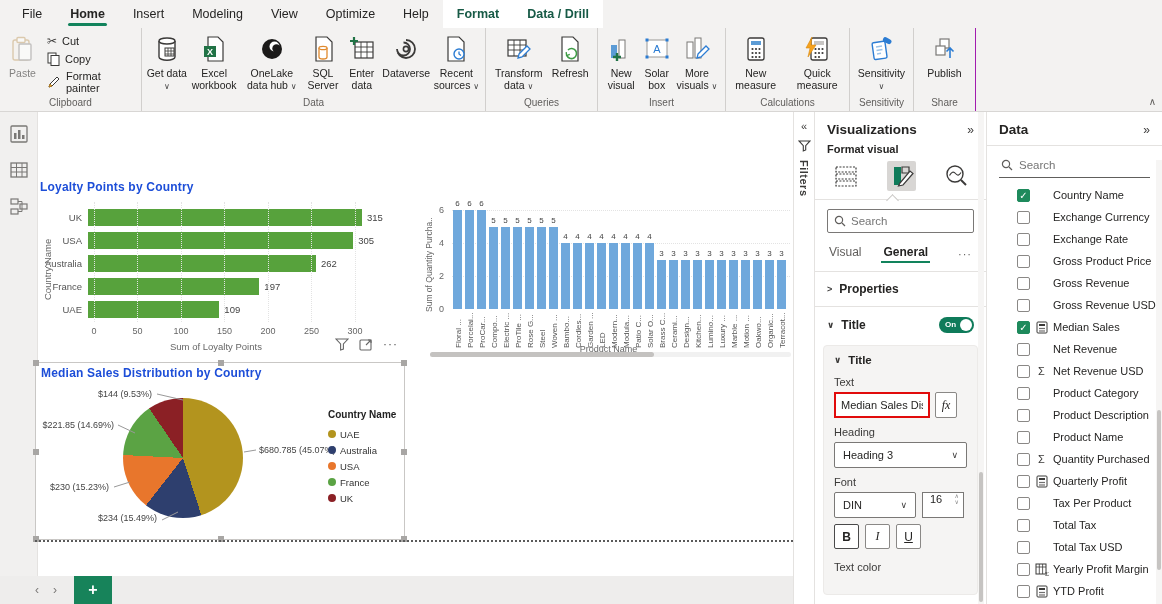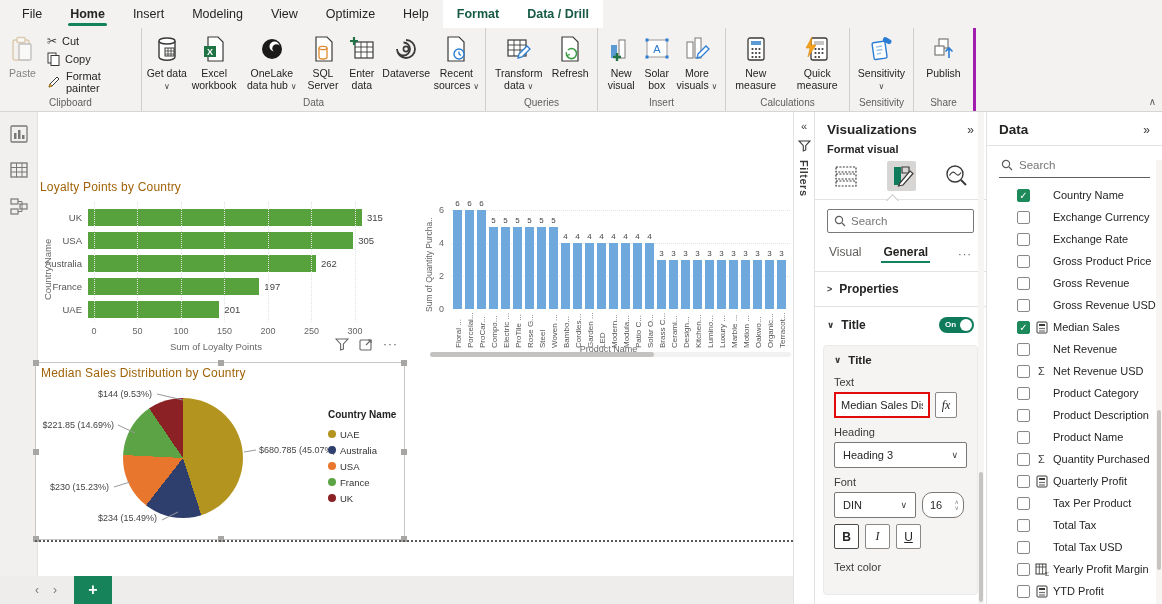--- a/index.html
+++ b/index.html
@@ -27,21 +27,21 @@
   .sbtn { display:flex; align-items:center; gap:5px; font-size:11px; color:#252423; cursor:pointer; }
   .paste-btn { opacity:.55; }
   #ribbon-collapse { right:6px; top:96px; font-size:10px; color:#605e5c; cursor:pointer; }
 
   
   #left-nav { left:0; top:112px; width:38px; height:464px; background:#f1f0ef; border-right:1px solid #e4e2e0; display:flex; flex-direction:column; align-items:center; padding-top:12px; gap:16px; }
   .navicon { width:20px; height:20px; cursor:pointer; }
 
   
   #canvas { left:38px; top:112px; width:755px; height:464px; background:#fff; }
-  .vtitle { font-size:12px; font-weight:400; color:#a16207; letter-spacing:.2px; }
+  .vtitle { font-size:12px; font-weight:700; color:#1d4ed8; letter-spacing:.2px; }
 
   
   #loyalty { left:2px; top:68px; width:360px; height:185px; }
   .lrow { position:absolute; height:23px; display:flex; align-items:center; }
   .lcat { width:48px; text-align:right; padding-right:6px; font-size:9.5px; color:#555; }
   .lbar { height:17px; }
   .lval { font-size:9.5px; color:#444; margin-left:5px; }
   .ltick { position:absolute; font-size:9px; color:#666; transform:translateX(-50%); }
   .lgrid { position:absolute; width:0; border-left:1px dotted #e3e3e3; }
   #loyalty-xlabel { position:absolute; font-size:9.5px; color:#666; }
@@ -105,21 +105,21 @@
   .card-sec { display:flex; align-items:center; gap:7px; font-size:11.5px; font-weight:700; color:#252423; margin-bottom:10px; }
   .fld-label { font-size:11px; color:#3b3a39; margin:8px 0 4px 0; }
   #text-row { display:flex; align-items:center; gap:5px; }
   #text-input-wrap { border:2px solid #e10b0b; background:#fff; }
   #text-input-wrap input { width:92px; height:22px; border:1px solid #b5b3b1; border:none; outline:none; padding:0 5px; font-size:11px; font-family:inherit; color:#252423; background:#fff; }
   #fx-btn { width:22px; height:26px; border:1px solid #8a8886; border-radius:2px; background:#fff; font-family:"Liberation Serif",serif; font-style:italic; font-size:12px; display:flex; align-items:center; justify-content:center; cursor:pointer; }
   .selectbox { height:26px; border:1px solid #7a7876; border-radius:2px; background:#fff; display:flex; align-items:center; padding:0 8px; font-size:11px; color:#252423; cursor:pointer; }
   .selectbox .sel-car { margin-left:auto; font-size:9px; color:#3b3a39; }
   #font-row { display:flex; gap:6px; }
   #font-select { width:82px; }
-  #size-box { width:42px; height:26px; border:1px solid #7a7876; border-radius:10px; background:#fff; display:flex; align-items:center; padding:0 4px 0 7px; font-size:11px; }
+  #size-box { width:42px; height:26px; border:1px solid #7a7876; border-radius:0; background:#fff; display:flex; align-items:flex-start; padding:0 4px 0 7px; font-size:11px; }
   .stepper { margin-left:auto; display:flex; flex-direction:column; line-height:6px; }
   .stepper span { font-size:6px; color:#888; cursor:pointer; }
   #biu-row { display:flex; gap:6px; margin-top:6px; }
   .biu { width:25px; height:25px; border:1px solid #8a8886; border-radius:2px; background:#fff; display:flex; align-items:center; justify-content:center; font-size:12px; cursor:pointer; }
   .biu.b { font-weight:800; border-color:#4a4a4a; }
   .biu.i { font-family:"Liberation Serif",serif; font-style:italic; }
   .biu.u { text-decoration:underline; }
   #viz-scrollbar { left:978px; top:112px; width:6px; height:492px; background:#f6f5f4; }
   #viz-scroll-thumb { position:absolute; left:1px; top:360px; width:4px; height:130px; background:#c6c4c2; border-radius:2px; }
 
@@ -397,21 +397,21 @@
                 <path d="M7 11l6-1M7.5 14.5l6-1M8 18l4-.7" stroke="#9cc3e8" stroke-width="1.4"></path>
                 <rect x="14" y="2" width="9" height="5" rx="2.5" fill="#2b7cd3" transform="rotate(28 18 4)"></rect>
               </svg>
             </span>
           <span class="rtext"><span>Sensitivity</span><br><span class="car">∨</span></span>
         </div>
       </div>
       <div class="rgroup-label">Sensitivity</div>
     </div>
 
-    <div class="rgroup" style="width:62px;border-right:3px solid #a21caf">
+    <div class="rgroup" style="width:62px;border-right:1px solid #a21caf">
       <div class="rgroup-buttons" style="justify-content:center">
         <div class="rbtn" style="width:46px">
           <span class="ricon">
               <svg width="26" height="26" viewBox="0 0 26 26">
                 <rect x="8" y="3" width="9" height="9" fill="#fff" stroke="#7a7876" stroke-width="1.2"></rect>
                 <rect x="4" y="10" width="9" height="9" fill="#fff" stroke="#7a7876" stroke-width="1.2"></rect>
                 <path d="M18 22V12M14.5 15.5L18 12l3.5 3.5" fill="none" stroke="#2b7cd3" stroke-width="1.6"></path>
               </svg>
             </span>
           <span class="rtext">Publish</span>
@@ -469,21 +469,21 @@
             <span class="lval">262</span>
           </div>
           <div class="lrow" style="left: 0px; top: 95px; width: 360px;">
             <span class="lcat">France</span>
             <div class="lbar" style="width: 171.359px; background: rgb(87, 162, 60);"></div>
             <span class="lval">197</span>
           </div>
           <div class="lrow" style="left: 0px; top: 118px; width: 360px;">
             <span class="lcat">UAE</span>
             <div class="lbar" style="width: 131.346px; background: rgb(87, 162, 60);"></div>
-            <span class="lval">201</span>
+            <span class="lval">109</span>
           </div>
           <div class="lgrid" style="left: 54px; top: 22px; height: 120px;"></div>
           <div class="ltick" style="left: 54px; top: 146px;">0</div>
           <div class="lgrid" style="left: 97.4921px; top: 22px; height: 120px;"></div>
           <div class="ltick" style="left: 97.4921px; top: 146px;">50</div>
           <div class="lgrid" style="left: 140.984px; top: 22px; height: 120px;"></div>
           <div class="ltick" style="left: 140.984px; top: 146px;">100</div>
           <div class="lgrid" style="left: 184.476px; top: 22px; height: 120px;"></div>
           <div class="ltick" style="left: 184.476px; top: 146px;">150</div>
           <div class="lgrid" style="left: 227.968px; top: 22px; height: 120px;"></div>

